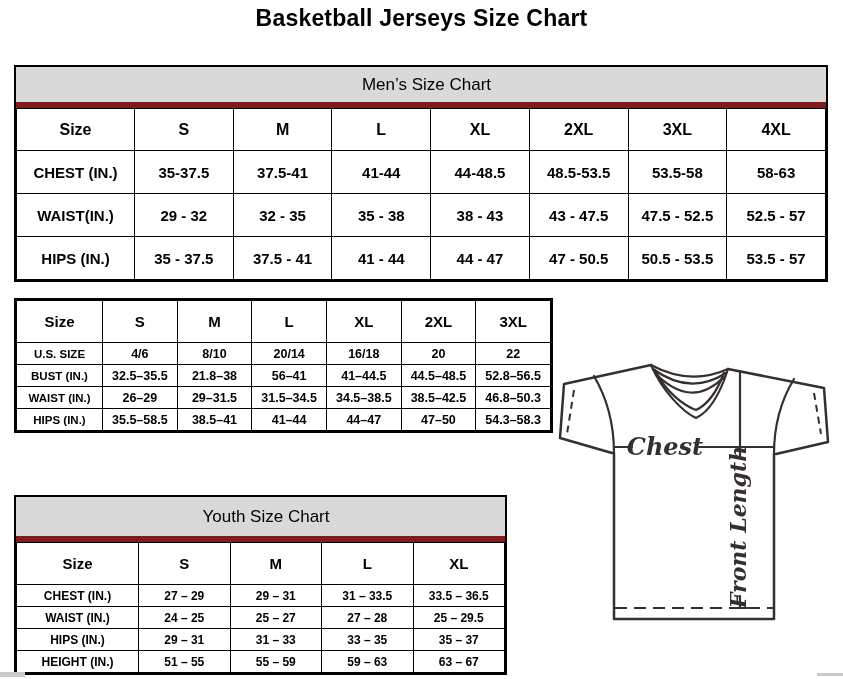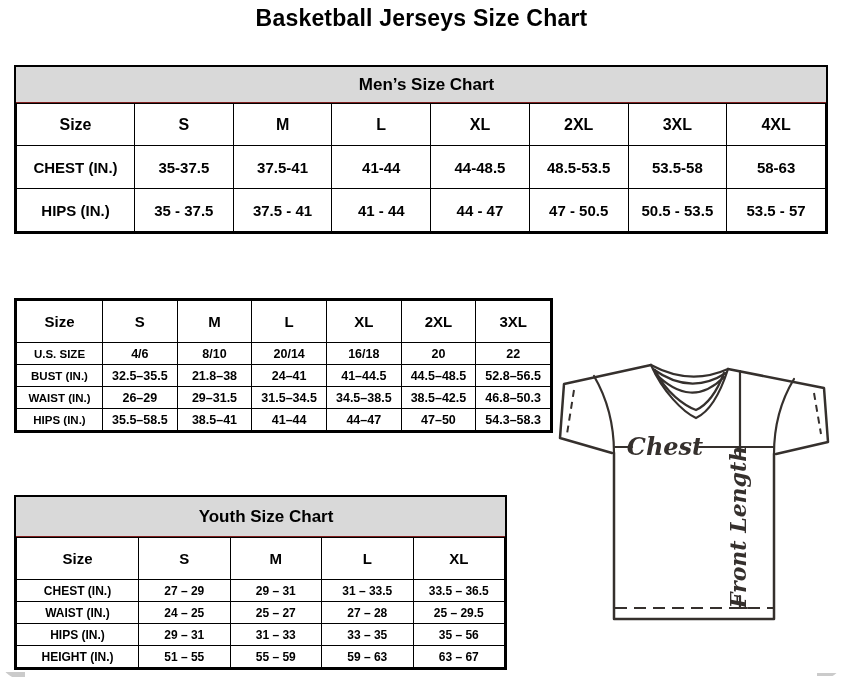--- a/index.html
+++ b/index.html
@@ -1,27 +1,27 @@
 <!DOCTYPE html>
 <html><head>
 <meta charset="utf-8">
 <style>
   html,body { margin:0; padding:0; background:#ffffff; }
   .page {
     position:relative; width:843px; height:679px; background:#ffffff;
-    font-family:"Liberation Sans", sans-serif; color:#000; overflow:hidden;border-radius:21px;
+    font-family:"Liberation Sans", sans-serif; color:#000; overflow:hidden;
   }
   .page-title {
     position:absolute; top:5px; left:0; width:100%;
     text-align:center; font-size:23px; font-weight:bold; letter-spacing:0.2px;
   }
   .chart { position:absolute; border:2px solid #000; background:#fff; }
   .chart-title {
-    background:#d9d9d9; border-bottom:1px solid #7f1d1d;
-    text-align:center; font-weight:bold; font-size:17px;padding-left:11px;
+    background:#d9d9d9; border-bottom:6px solid #7f1d1d;
+    text-align:center; font-weight:normal; font-size:17px;padding-left:11px;
   }
   .chart table { border-collapse:collapse; width:100%; table-layout:fixed; }
   .chart th, .chart td {
     border:1px solid #000; text-align:center; font-weight:bold;
     padding:0; vertical-align:middle; overflow:hidden; white-space:nowrap;
   }
   
   .mens { left:14px; top:65px; width:810px; }
   .mens .chart-title { height:35px; line-height:35px; }
   .mens thead th { height:41px; font-size:16px; }
@@ -80,20 +80,30 @@
             <th>CHEST (IN.)</th>
             <td>35-37.5</td>
             <td>37.5-41</td>
             <td>41-44</td>
             <td>44-48.5</td>
             <td>48.5-53.5</td>
             <td>53.5-58</td>
             <td>58-63</td>
           </tr>
           <tr>
+            <th>WAIST(IN.)</th>
+            <td>29 - 32</td>
+            <td>32 - 35</td>
+            <td>35 - 38</td>
+            <td>38 - 43</td>
+            <td>43 - 47.5</td>
+            <td>47.5 - 52.5</td>
+            <td>52.5 - 57</td>
+          </tr>
+          <tr>
             <th>HIPS (IN.)</th>
             <td>35 - 37.5</td>
             <td>37.5 - 41</td>
             <td>41 - 44</td>
             <td>44 - 47</td>
             <td>47 - 50.5</td>
             <td>50.5 - 53.5</td>
             <td>53.5 - 57</td>
           </tr>
         </tbody>
@@ -120,21 +130,21 @@
             <td>8/10</td>
             <td>20/14</td>
             <td>16/18</td>
             <td>20</td>
             <td>22</td>
           </tr>
           <tr>
             <th>BUST (IN.)</th>
             <td>32.5–35.5</td>
             <td>21.8–38</td>
-            <td>24–41</td>
+            <td>56–41</td>
             <td>41–44.5</td>
             <td>44.5–48.5</td>
             <td>52.8–56.5</td>
           </tr>
           <tr>
             <th>WAIST (IN.)</th>
             <td>26–29</td>
             <td>29–31.5</td>
             <td>31.5–34.5</td>
             <td>34.5–38.5</td>
@@ -179,21 +189,21 @@
             <td>24 – 25</td>
             <td>25 – 27</td>
             <td>27 – 28</td>
             <td>25 – 29.5</td>
           </tr>
           <tr>
             <th>HIPS (IN.)</th>
             <td>29 – 31</td>
             <td>31 – 33</td>
             <td>33 – 35</td>
-            <td>35 – 56</td>
+            <td>35 – 37</td>
           </tr>
           <tr>
             <th>HEIGHT (IN.)</th>
             <td>51 – 55</td>
             <td>55 – 59</td>
             <td>59 – 63</td>
             <td>63 – 67</td>
           </tr>
         </tbody>
       </table>

